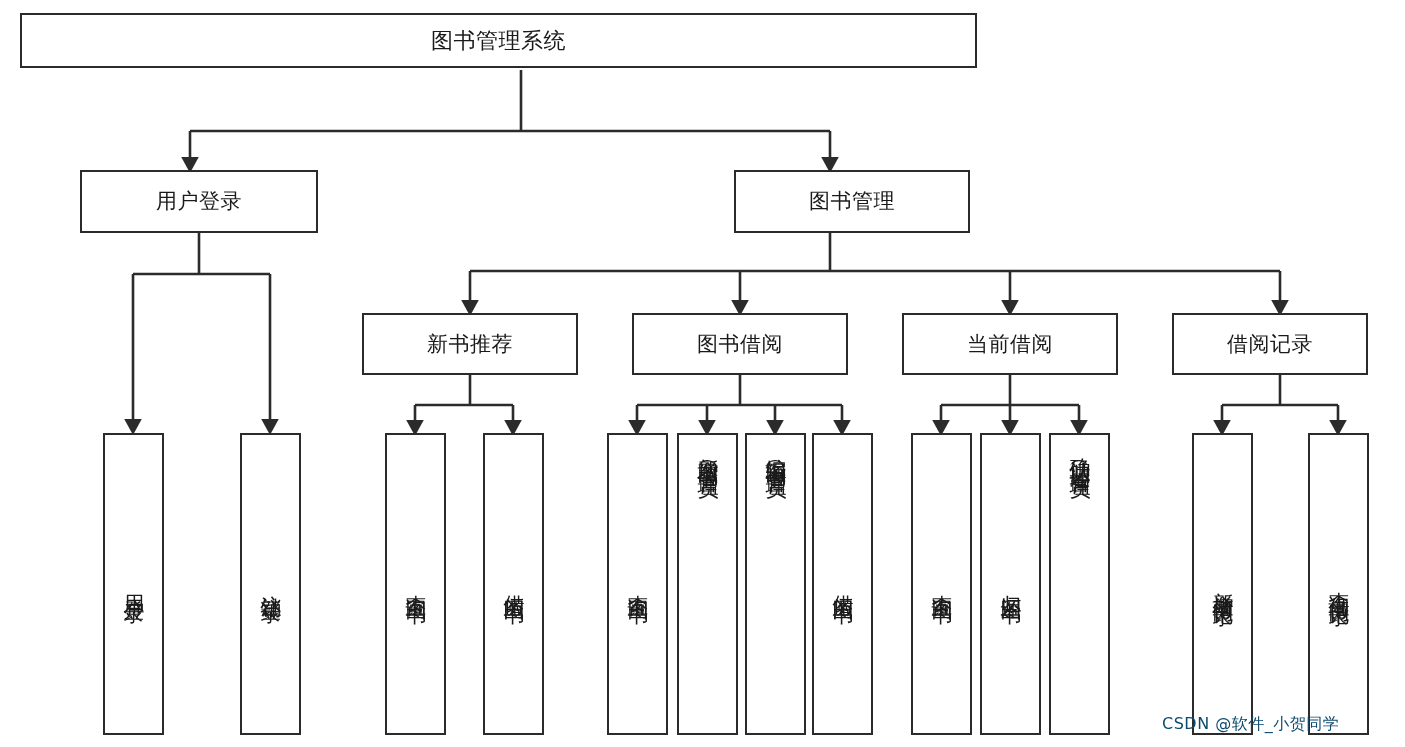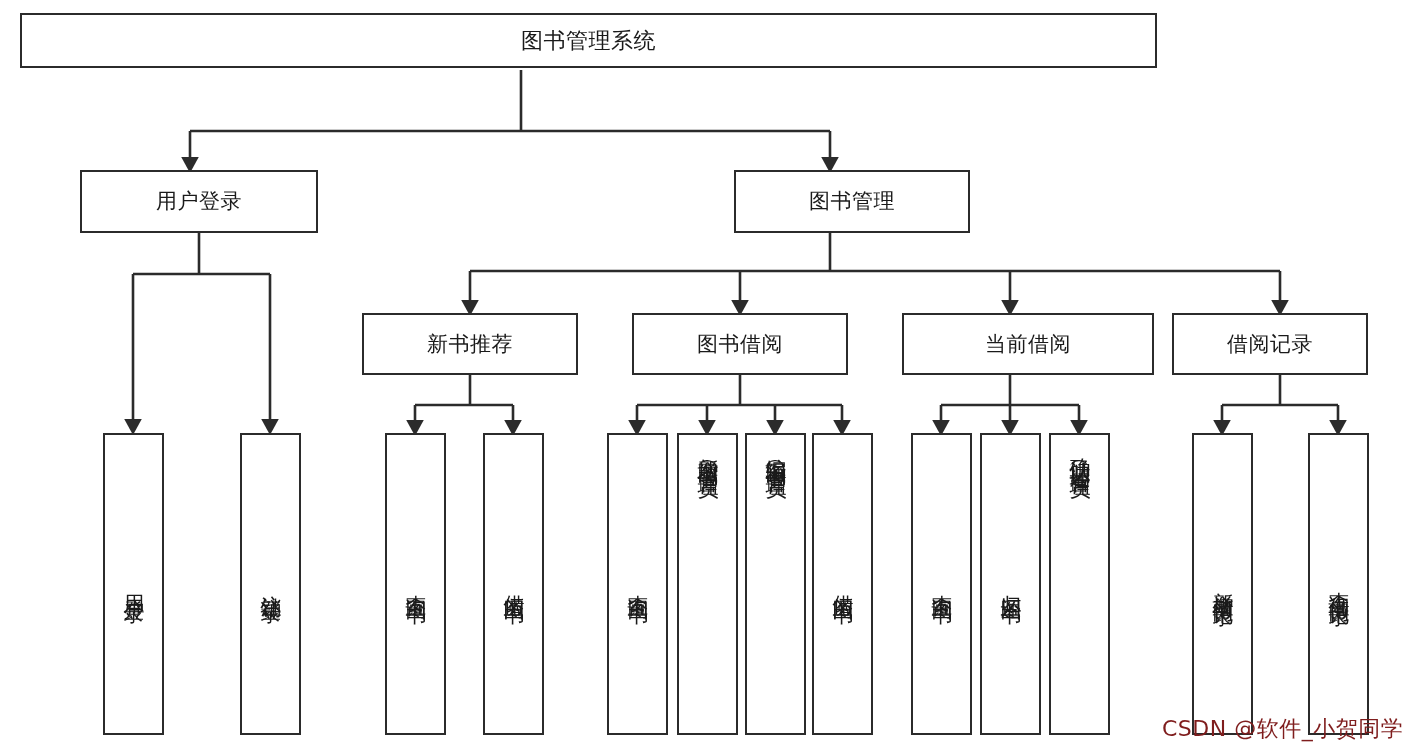--- a/index.html
+++ b/index.html
@@ -65,22 +65,22 @@
     text-orientation: upright;
     font-size: 21px;
     line-height: 1.0;
     letter-spacing: 3px;
     white-space: nowrap;
   }
   #watermark {
     position: absolute;
     left: 1162px;
     top: 714px;
-    font-size: 22px;
-    color: #7f1d1d;
+    font-size: 16px;
+    color: #0c4a6e;
     white-space: nowrap;
     letter-spacing: 0.5px;
   }
 </style>
 </head>
 <body>
 
 <div id="canvas">
 
   <svg id="edges" viewBox="0 0 1405 747" width="1405" height="747" xmlns="http://www.w3.org/2000/svg">
@@ -126,38 +126,38 @@
       <path d="M1010,405 L1010,423" marker-end="url(#arrow)"></path>
       <path d="M1079,405 L1079,423" marker-end="url(#arrow)"></path>
 
       <path d="M1280,375 L1280,405"></path>
       <path d="M1222,405 L1338,405"></path>
       <path d="M1222,405 L1222,423" marker-end="url(#arrow)"></path>
       <path d="M1338,405 L1338,423" marker-end="url(#arrow)"></path>
     </g>
   </svg>
 
-  <div class="node horiz root" style="left:20px; top:13px; width:1137px; height:55px;">
+  <div class="node horiz root" style="left:20px; top:13px; width:957px; height:55px;">
     <span class="label">图书管理系统</span>
   </div>
 
   <div class="node horiz" style="left:80px; top:170px; width:238px; height:63px;">
     <span class="label">用户登录</span>
   </div>
   <div class="node horiz" style="left:712px; top:170px; width:236px; height:63px;margin-left:22px;">
     <span class="label">图书管理</span>
   </div>
 
   <div class="node horiz" style="left:632px; top:313px; width:216px; height:62px;">
     <span class="label">图书借阅</span>
   </div>
   <div class="node horiz" style="left:362px; top:313px; width:216px; height:62px;">
     <span class="label">新书推荐</span>
   </div>
-  <div class="node horiz" style="left:902px; top:313px; width:252px; height:62px;">
+  <div class="node horiz" style="left:902px; top:313px; width:216px; height:62px;">
     <span class="label">当前借阅</span>
   </div>
   <div class="node horiz" style="left:1172px; top:313px; width:196px; height:62px;">
     <span class="label">借阅记录</span>
   </div>
 
   <div class="node vert mid" style="left:103px; top:433px; width:61px; height:302px;">
     <span class="label">用户登录</span>
   </div>
   <div class="node vert mid" style="left:240px; top:433px; width:61px; height:302px;">

